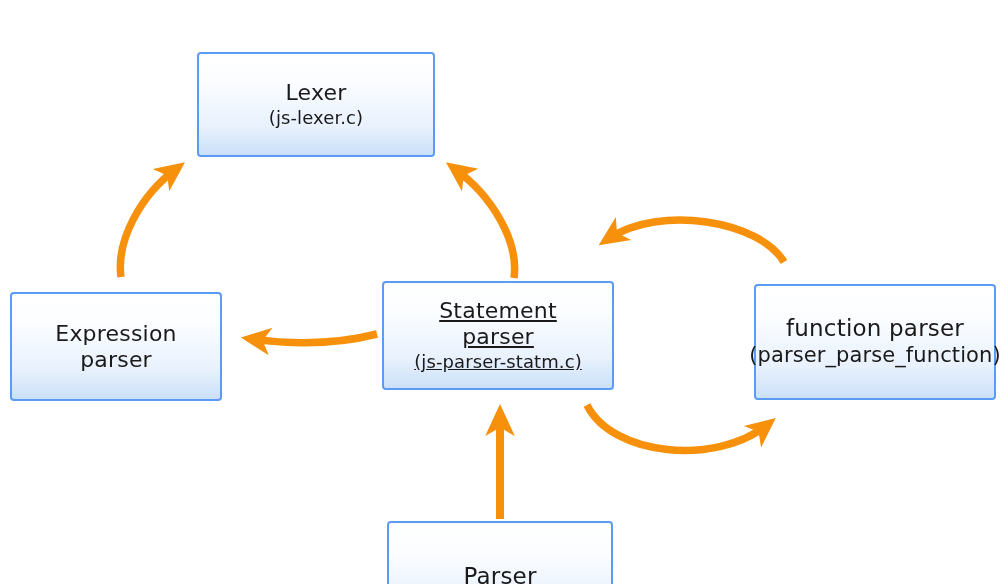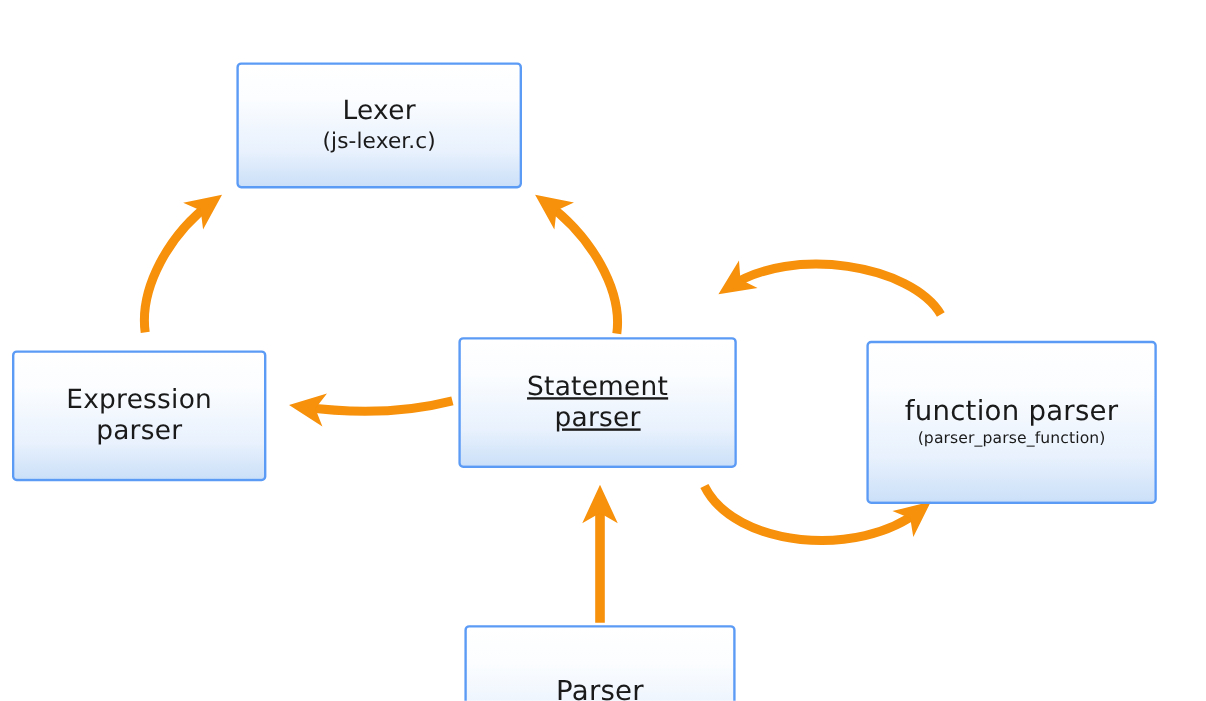--- a/index.html
+++ b/index.html
@@ -52,25 +52,25 @@
   .node-sub {
     font-size: 18px;
     letter-spacing: 0.1px;
     line-height: 1.2;
     margin-top: 1px;
   }
   
   #node-lexer      { left: 197px; top: 8px;   width: 238px; height: 105px; }
   #node-expression { left: 10px;  top: 248px; width: 212px; height: 109px; }
   #node-statement  { left: 382px; top: 237px; width: 232px; height: 109px; text-decoration: underline; }
-  #node-function   { left: 722px; top: 240px; width: 242px; height: 136px; }
+  #node-function   { left: 754px; top: 240px; width: 242px; height: 116px; }
   #node-parser     { left: 387px; top: 477px; width: 226px; height: 112px; }
 
   #node-function .node-title { font-size: 23px; }
-  #node-function .node-sub   { font-size: 13px; }
+  #node-function .node-sub   { font-size: 21px; }
   #node-parser .node-title   { font-size: 23px; }
 </style>
 </head>
 <body>
 
 <div id="diagram-canvas">
 
   <svg class="arrow-layer" viewBox="0 0 1005 584" width="1005" height="584" xmlns="http://www.w3.org/2000/svg">
     <defs>
       <marker id="ah" markerWidth="4.2" markerHeight="4.2" refX="2.6" refY="2.1" orient="auto" markerUnits="strokeWidth">
@@ -97,20 +97,21 @@
   </div>
 
   <div class="node-box" id="node-expression">
     <div class="node-title">Expression
 parser</div>
   </div>
 
   <div class="node-box" id="node-statement">
     <div class="node-title">Statement
 parser</div>
+    <div class="node-sub">(js-parser-statm.c)</div>
   </div>
 
   <div class="node-box" id="node-function">
     <div class="node-title">function parser</div>
     <div class="node-sub">(parser_parse_function)</div>
   </div>
 
   <div class="node-box" id="node-parser">
     <div class="node-title">Parser</div>
   </div>

